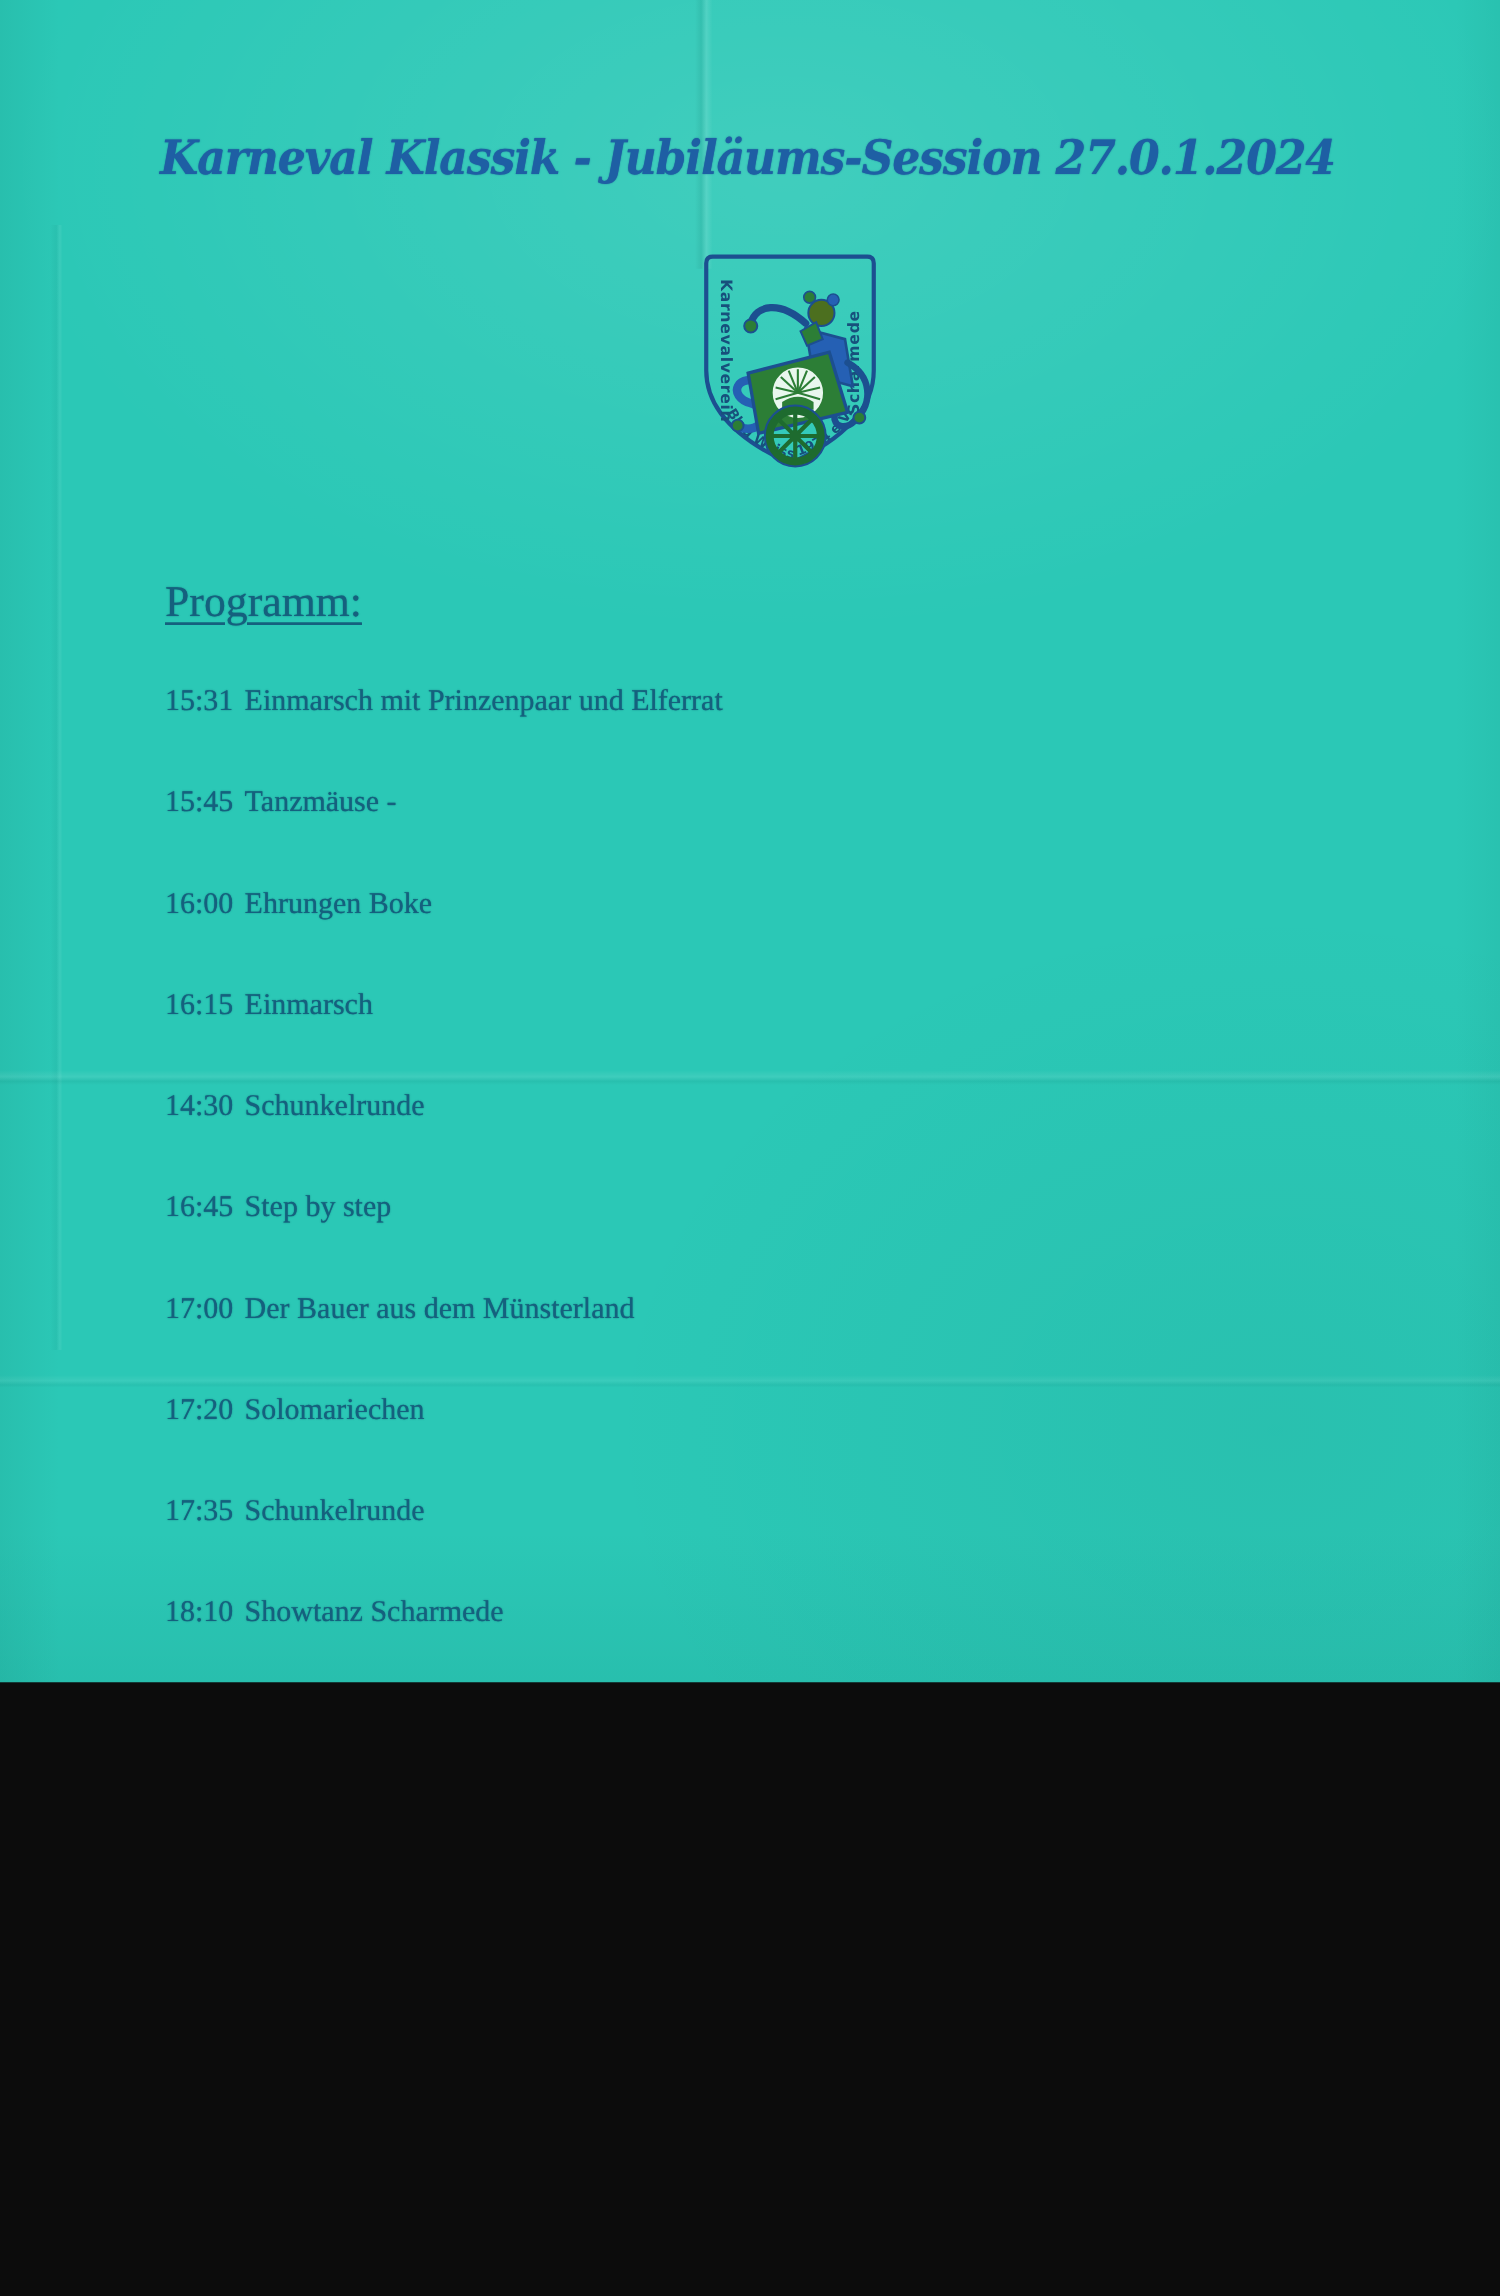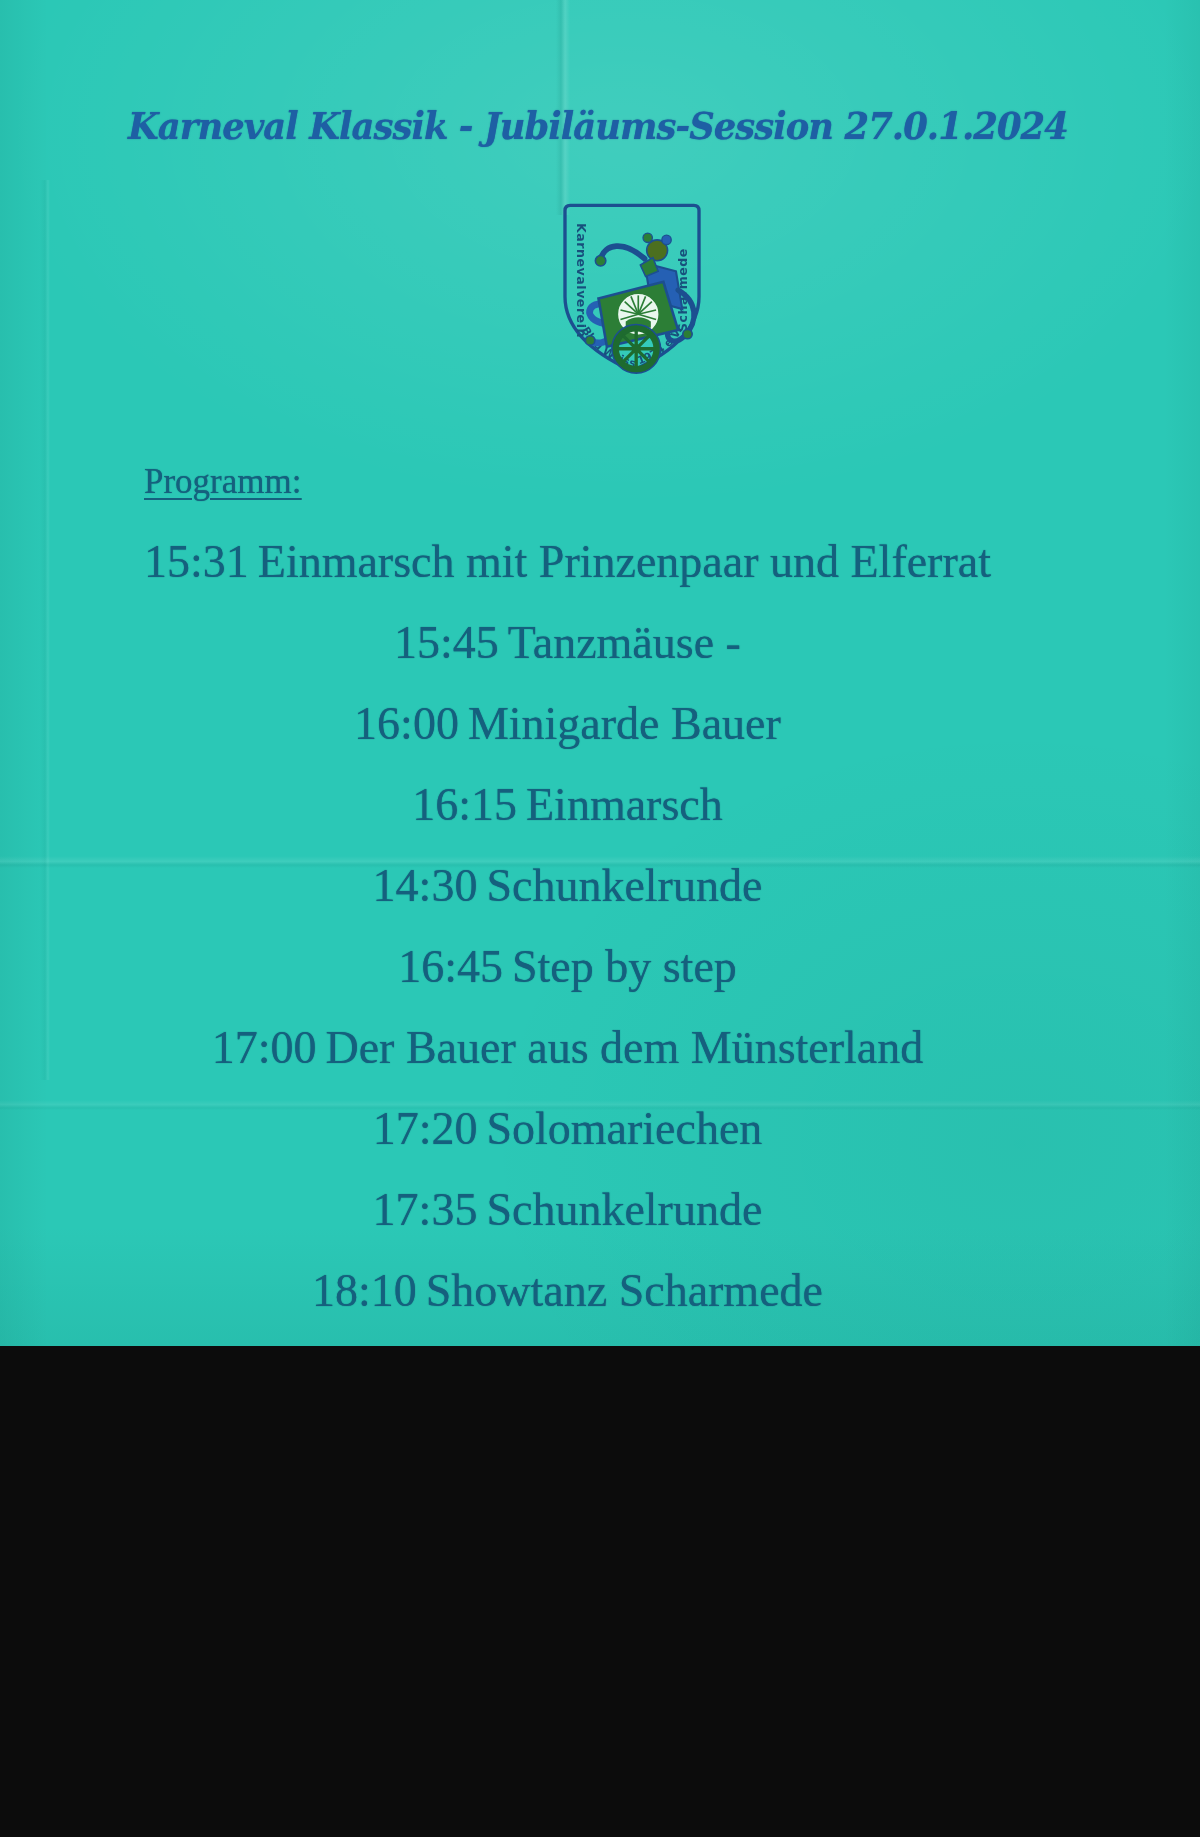--- a/index.html
+++ b/index.html
@@ -65,40 +65,39 @@
     transform-origin: left center;
     text-shadow: 0 0 1.2px rgba(20,70,140,0.75);
   }
   .logo {
     position: absolute;
     left: 548px;
     top: 198px;
   }
   .program {
     position: absolute;
-    left: 144px;
+    left: 132px;
     top: 464px;
     color: #15607e;
     text-shadow: 0 0 1.1px rgba(12,78,104,0.8);
   }
   .program-heading {
     display: inline-block;
     font-size: 35px;
     line-height: 1.05;
     text-decoration: underline;
     text-decoration-thickness: 2px;
     text-underline-offset: 5px;
     margin-bottom: 43px;
   }
   .program-item {
-    font-size: 46px;
+    font-size: 24px;
     line-height: 35px;
     margin-bottom: 46px;
     white-space: nowrap;
-    text-align: center;
   }
   .program-item .t { margin-right: 9px; }
 </style>
 </head>
 <body>
 
 <div class="paper">
 
   <div class="crease v1"></div>
   <div class="crease v2"></div>
@@ -177,21 +176,21 @@
       </g>
       <circle cx="84" cy="144" r="4.5" fill="#1e6b2f"></circle>
     </g>
   </svg>
 
   <div class="program">
     <div class="program-heading">Programm:</div>
 
     <div class="program-item"><span class="t">15:31</span><span>Einmarsch mit Prinzenpaar und Elferrat</span></div>
     <div class="program-item"><span class="t">15:45</span><span>Tanzmäuse -</span></div>
-    <div class="program-item"><span class="t">16:00</span><span>Minigarde Bauer</span></div>
+    <div class="program-item"><span class="t">16:00</span><span>Ehrungen Boke</span></div>
     <div class="program-item"><span class="t">16:15</span><span>Einmarsch</span></div>
     <div class="program-item"><span class="t">14:30</span><span>Schunkelrunde</span></div>
     <div class="program-item"><span class="t">16:45</span><span>Step by step</span></div>
     <div class="program-item"><span class="t">17:00</span><span>Der Bauer aus dem Münsterland</span></div>
     <div class="program-item"><span class="t">17:20</span><span>Solomariechen</span></div>
     <div class="program-item"><span class="t">17:35</span><span>Schunkelrunde</span></div>
     <div class="program-item"><span class="t">18:10</span><span>Showtanz Scharmede</span></div>
     <div class="program-item"><span class="t">18:40</span><span>Ende</span></div>
   </div>
 

